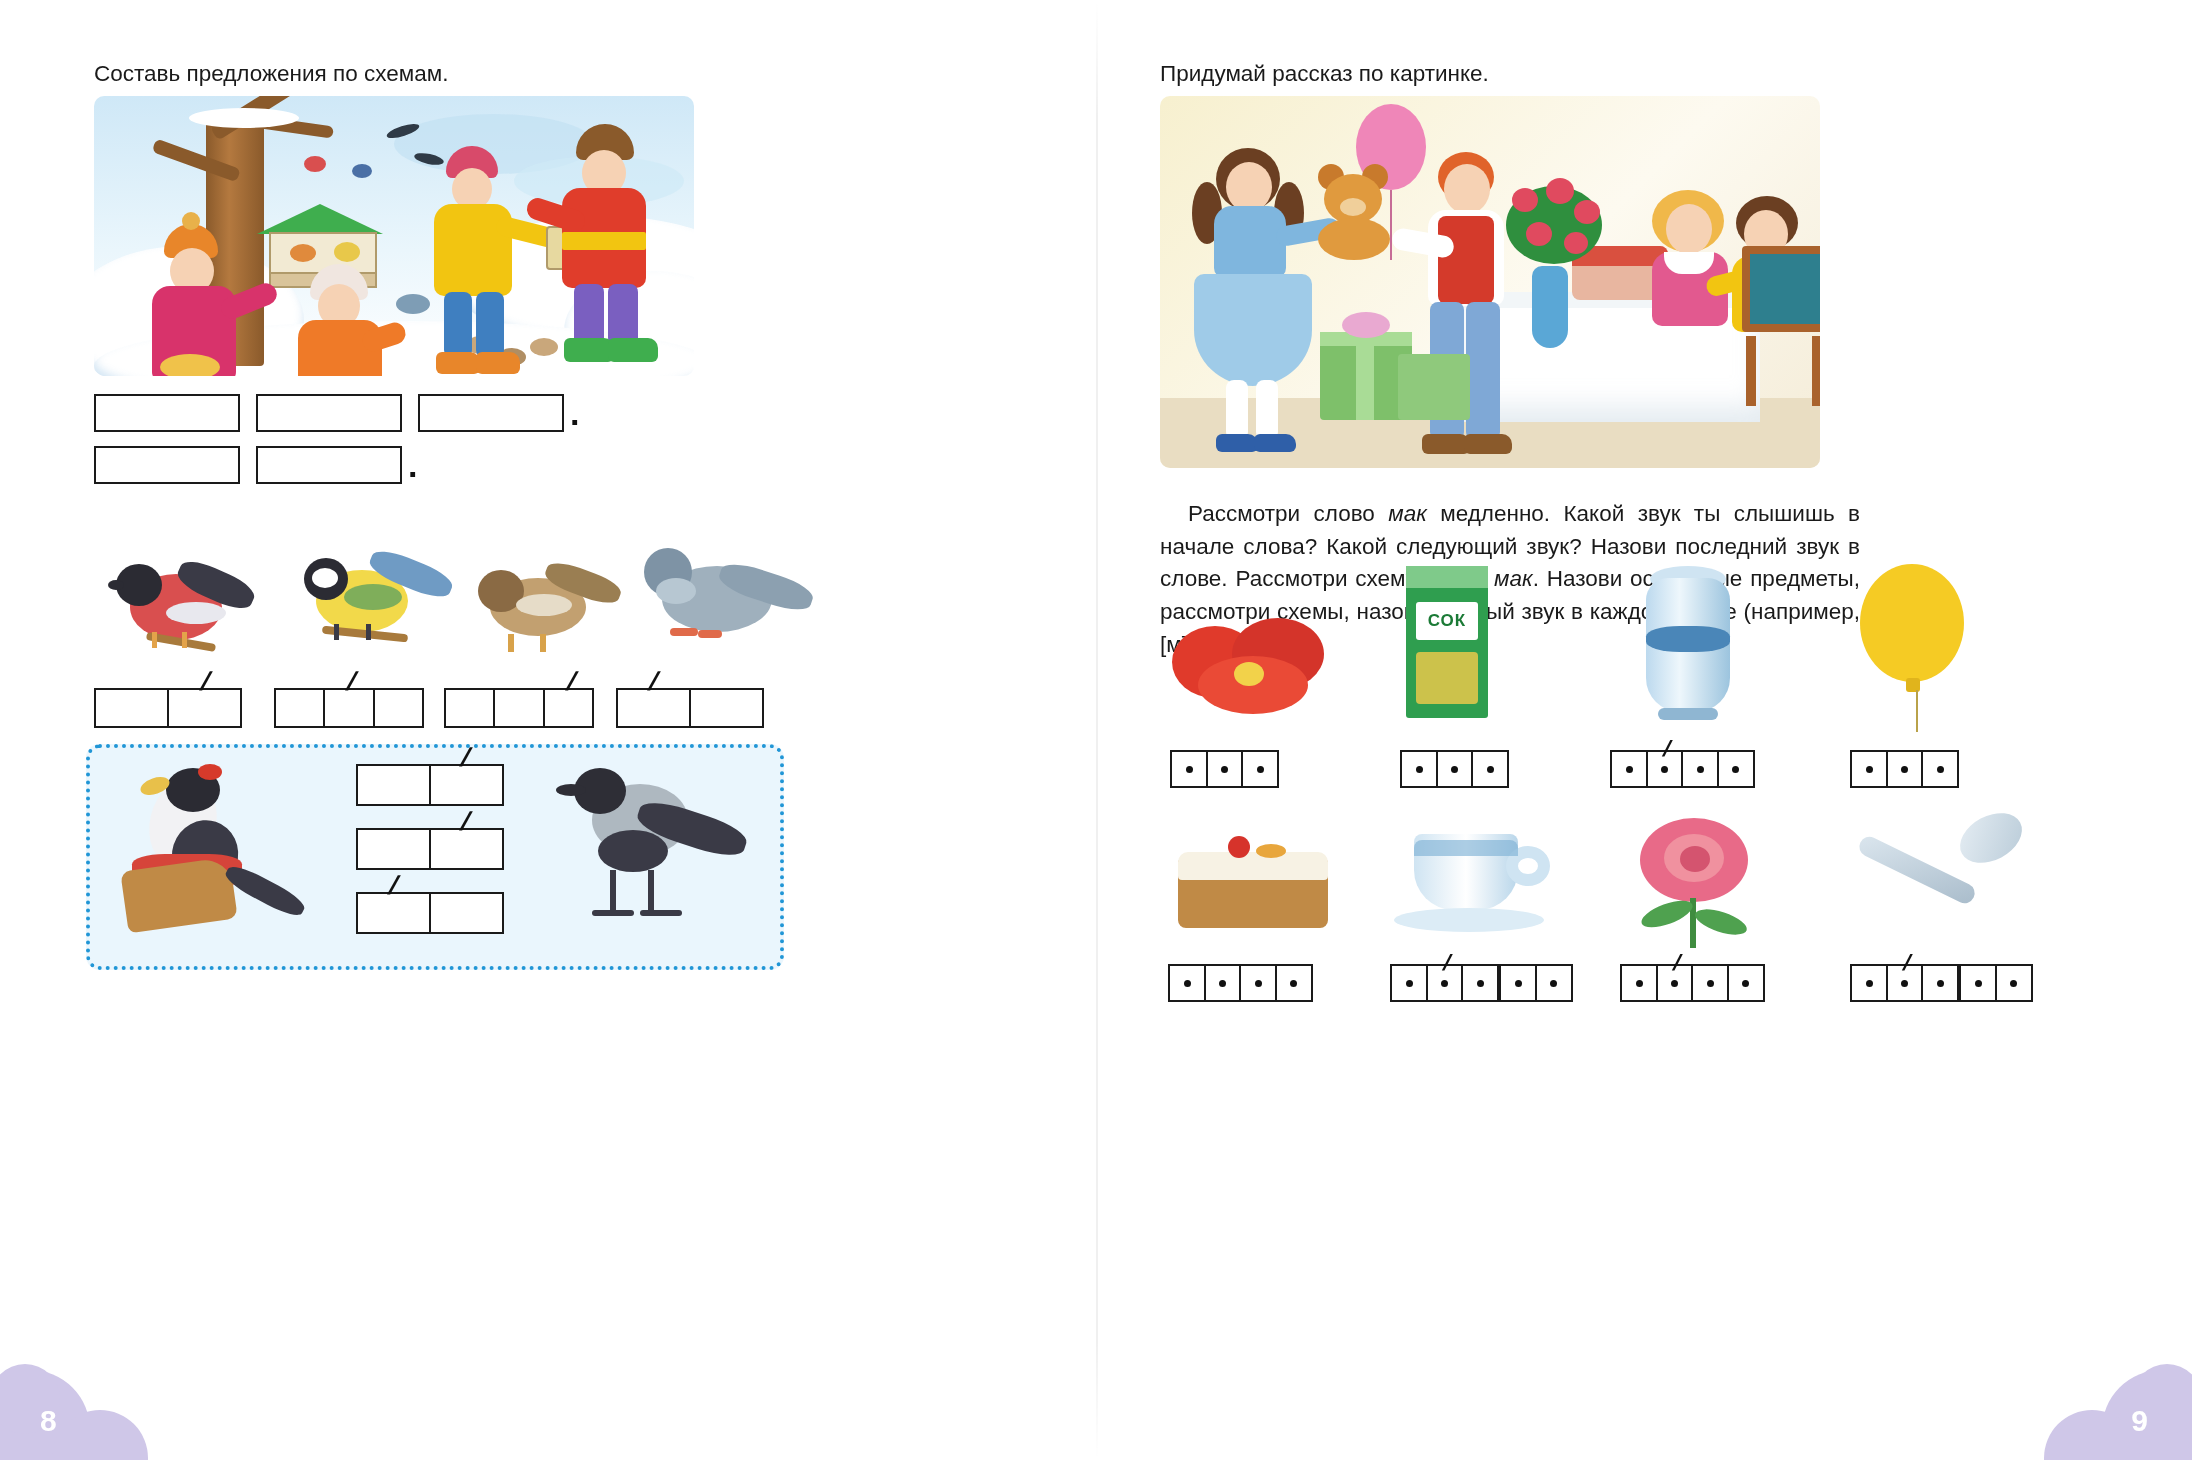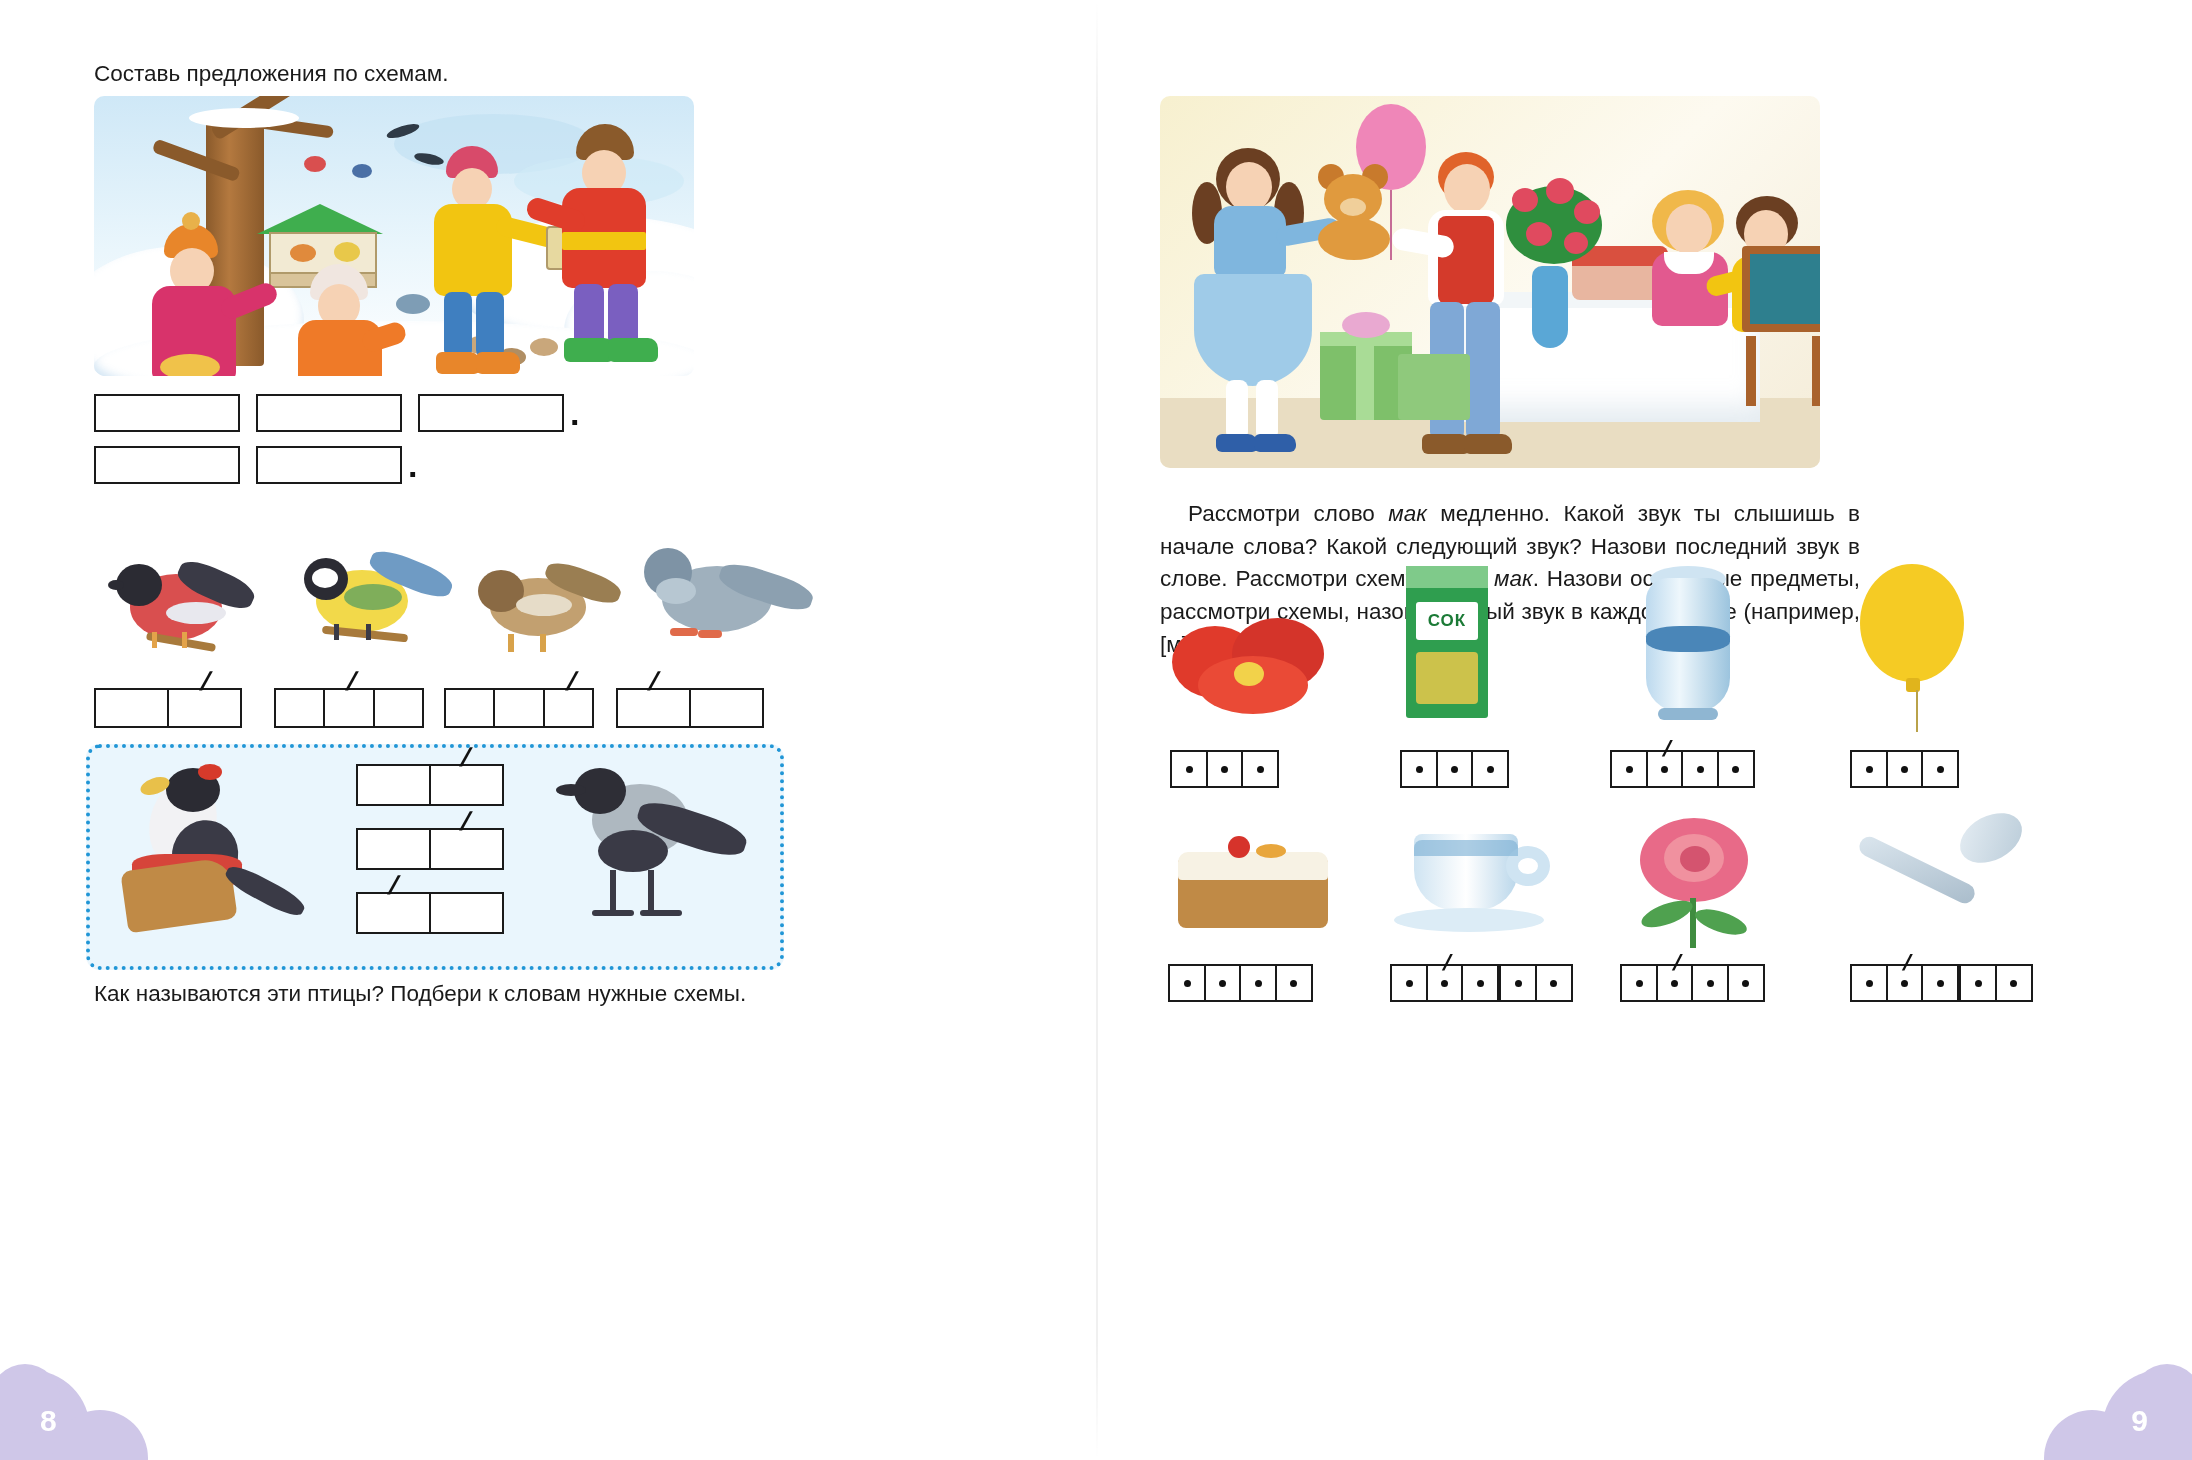--- a/index.html
+++ b/index.html
@@ -288,25 +288,25 @@
       <div class="oval" style="left:30px;top:10px;width:52px;height:46px;background:#2e2e36;"></div>
       <div class="oval" style="left:12px;top:26px;width:30px;height:12px;background:#2e2e36;"></div>
       <div class="oval" style="left:92px;top:54px;width:112px;height:34px;background:#3a3a46;transform:rotate(18deg);border-radius:40%;"></div>
       <div class="oval" style="left:54px;top:72px;width:70px;height:42px;background:#3a3a46;"></div>
       <div style="position:absolute;left:66px;top:112px;width:6px;height:44px;background:#3a3a46;"></div>
       <div style="position:absolute;left:104px;top:112px;width:6px;height:44px;background:#3a3a46;"></div>
       <div style="position:absolute;left:48px;top:152px;width:42px;height:6px;background:#3a3a46;border-radius:3px;"></div>
       <div style="position:absolute;left:96px;top:152px;width:42px;height:6px;background:#3a3a46;border-radius:3px;"></div>
     </div>
 
-    <div class="instr" style="left:38px;top:962px;width:700px;">Как называются эти птицы? Подбери к словам нужные схемы.</div>
   </div>
 
   <div class="col right">
 
+    <div class="instr" style="left:10px;top:42px;width:700px;">Придумай рассказ по картинке.</div>
 
     <div class="illus rounded" style="left:10px;top:80px;width:660px;height:372px;background:linear-gradient(135deg,#f7f0cf,#fdfaf0 55%,#f4ecd8);">
 
       <div style="position:absolute;left:0;bottom:0;width:100%;height:70px;background:#e9ddc2;"></div>
 
       <div style="position:absolute;left:300px;top:196px;width:300px;height:130px;background:#ffffff;border-radius:6px 6px 0 0;box-shadow:inset 0 -16px 26px rgba(180,200,215,.35);"></div>
       <div style="position:absolute;left:300px;top:196px;width:300px;height:16px;background:#f2f6f8;"></div>
 
       <div style="position:absolute;left:412px;top:150px;width:96px;height:54px;background:#e8b6a0;border-radius:8px;"></div>
       <div style="position:absolute;left:412px;top:150px;width:96px;height:20px;background:#d9503f;border-radius:8px 8px 0 0;"></div>

